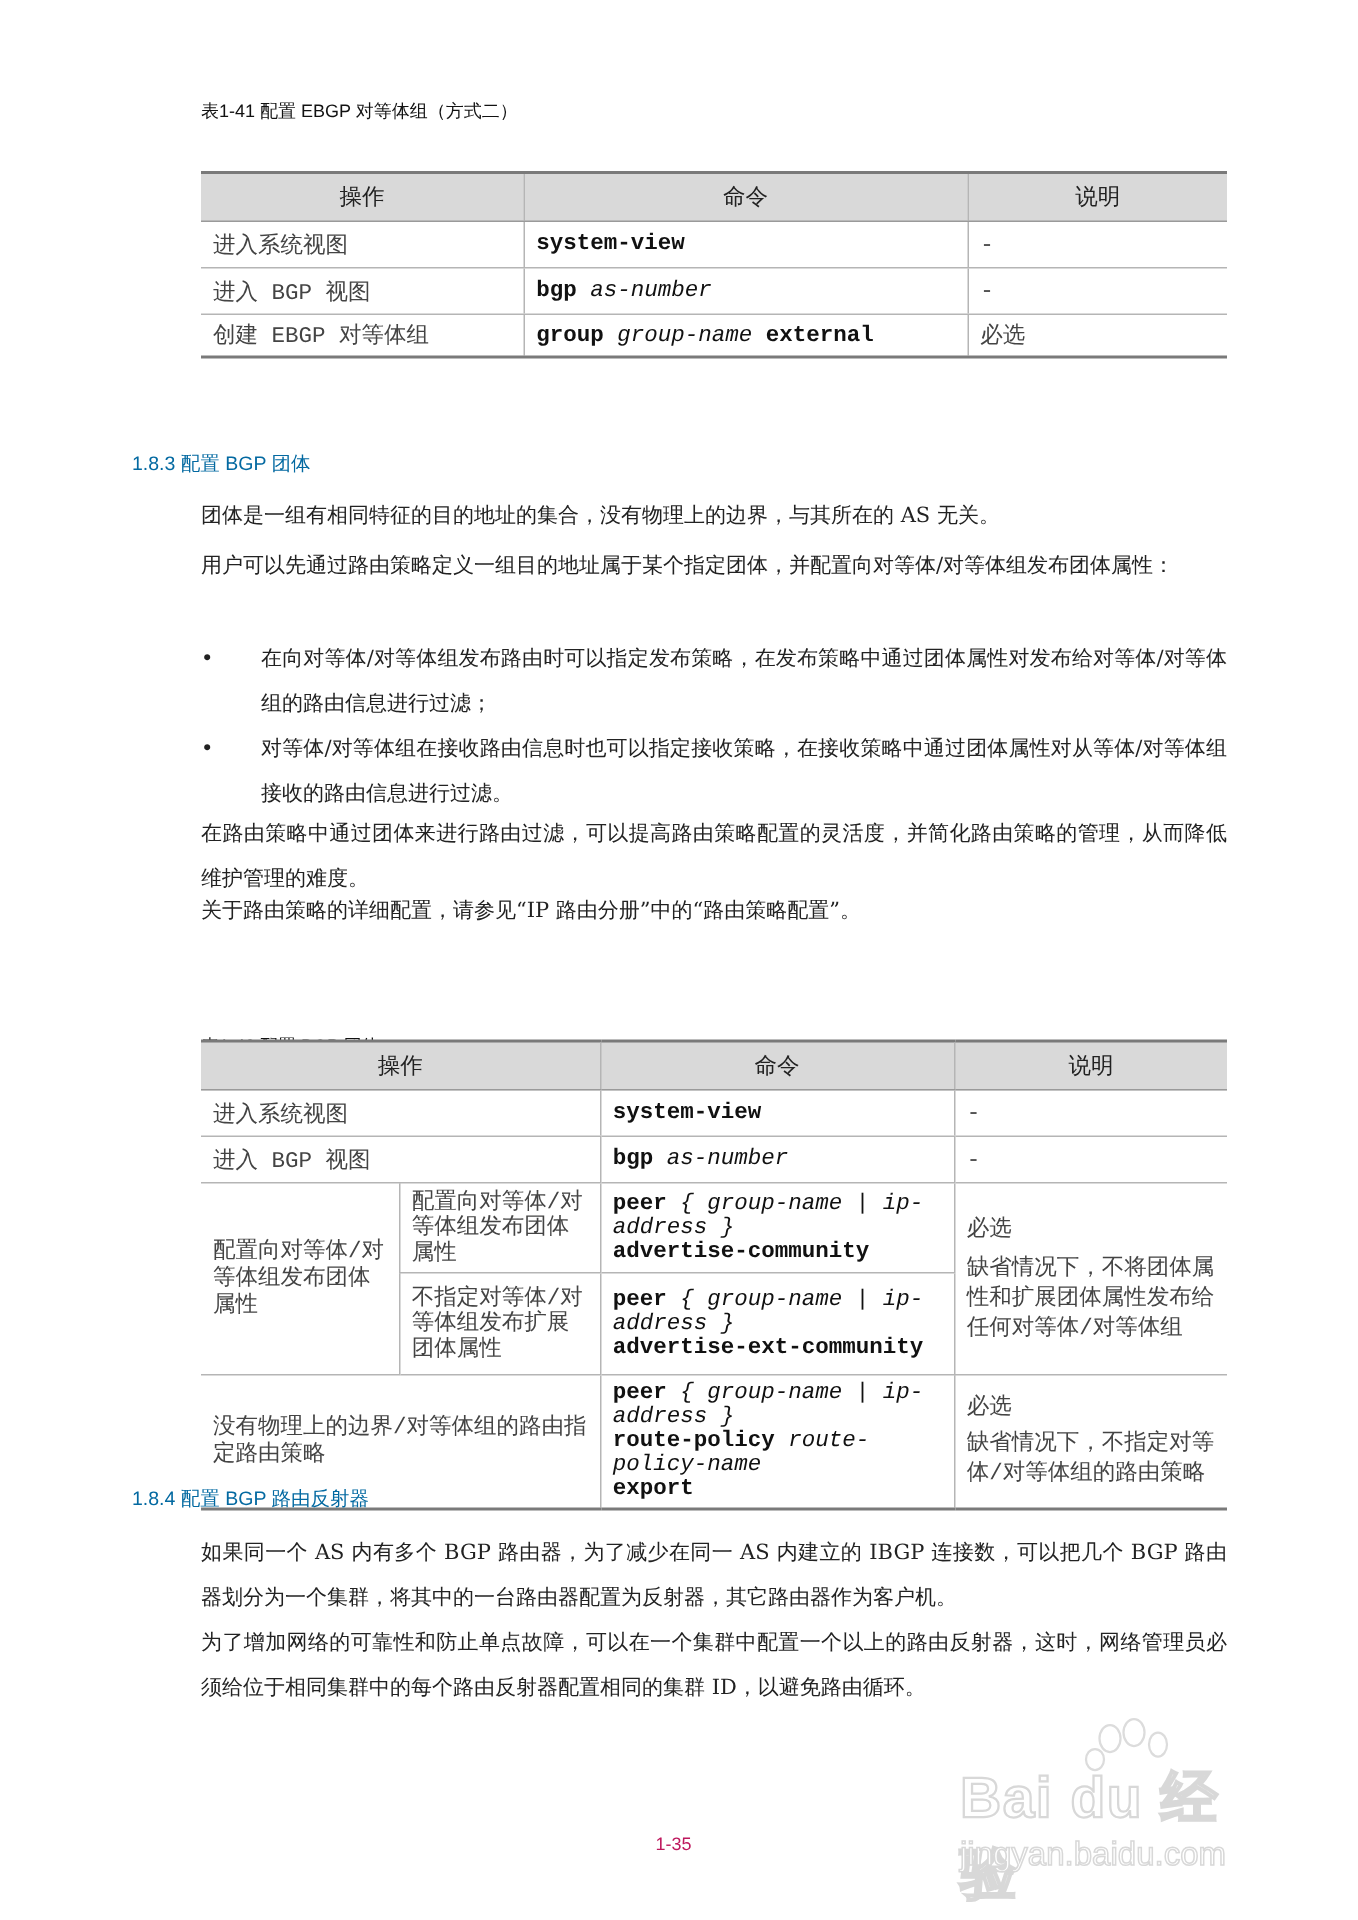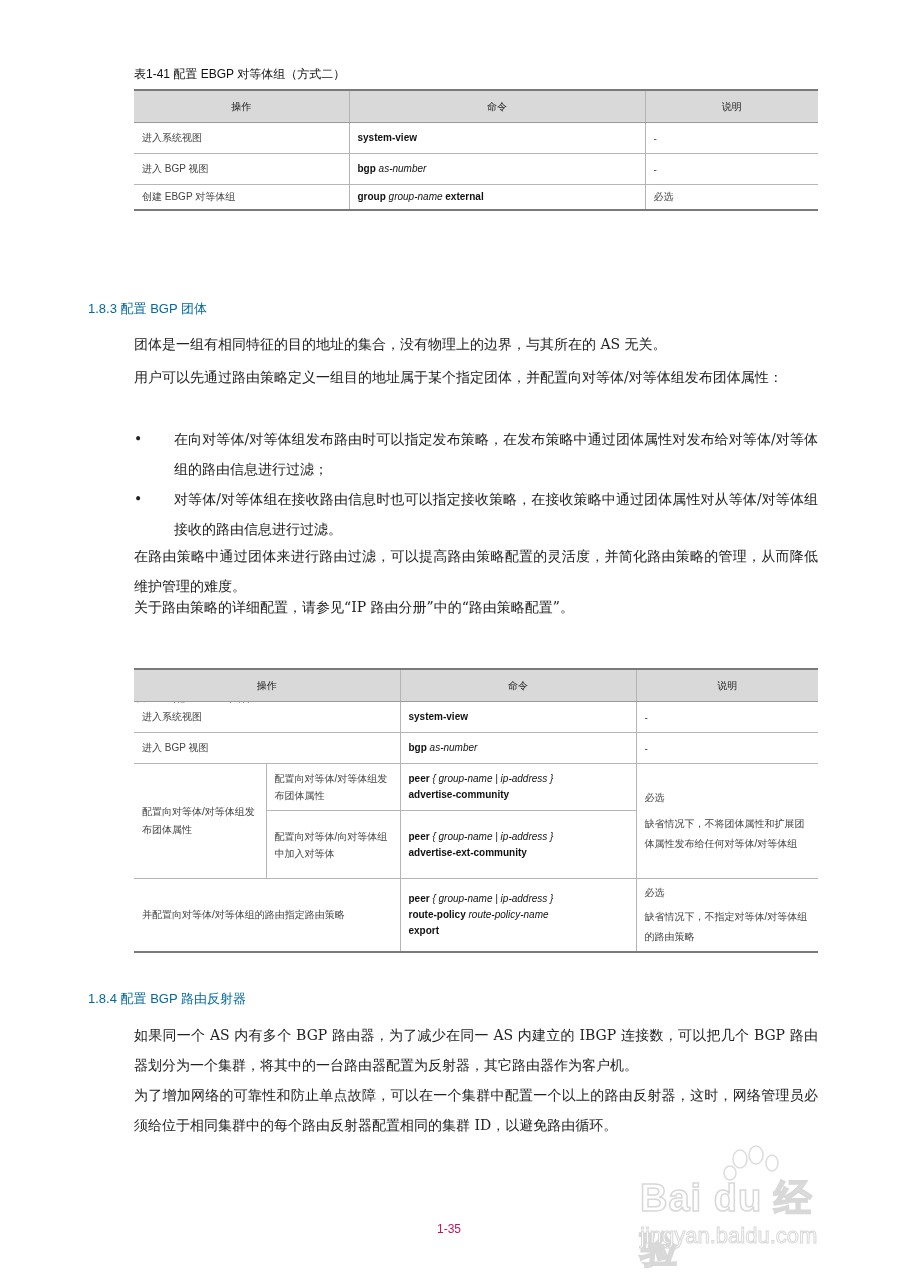--- a/index.html
+++ b/index.html
@@ -1,18 +1,18 @@
 <!DOCTYPE html>
 <html><head>
 <meta charset="utf-8">
 <style>
   html, body { margin: 0; padding: 0; background: #ffffff; }
   body { width: 905px; height: 1280px; position: relative; font-family: "DejaVu Sans", sans-serif; color: #222; overflow: hidden; }
   .caption { position: absolute; left: 134px; font-size: 12px; font-family: "Liberation Sans", "DejaVu Sans", sans-serif; color: #111; }
-  table.t { position: absolute; left: 134px; width: 684px; border-collapse: collapse; font-size: 10px; font-family: Liberation Sans, sans-serif; }
+  table.t { position: absolute; left: 134px; width: 684px; border-collapse: collapse; font-size: 15px; font-family: Liberation Mono, monospace; margin-top: 25px; }
   table.t th { background: #d9d9d9; font-weight: normal; height: 29px; border-top: 2px solid #7a7a7a; border-bottom: 1px solid #9a9a9a; color: #222; }
   table.t td { border-bottom: 1px solid #b5b5b5; padding: 4px 8px; color: #444; vertical-align: middle; }
   table.t th + th, table.t td + td, table.t td.l { border-left: 1px solid #b5b5b5; }
   table.t tr:last-child td { border-bottom: 2px solid #7a7a7a; }
   table.t td.cmd { color: #111; line-height: 16px; }
   b.k { font-weight: bold; text-align: right; }
   i.p { font-style: italic; }
   .h2 { position: absolute; left: 88px; font-size: 13px; color: #0369a1; font-family: "Liberation Sans", "DejaVu Sans", sans-serif; }
   .para { position: absolute; left: 134px; width: 684px; font-size: 14px; line-height: 30px; color: #222; font-family: "DejaVu Serif", serif; text-align: justify; }
   .bullet { position: absolute; left: 134px; width: 684px; font-size: 14px; line-height: 30px; color: #222; font-family: "DejaVu Serif", serif; }
@@ -101,28 +101,28 @@
     <td class="cmd">
       <div><b class="k">peer</b><i class="p"> { group-name | ip-address }</i></div>
       <div><b class="k">advertise-community</b></div>
     </td>
     <td rowspan="2" style="line-height:20px">
       <div style="margin-bottom:6px">必选</div>
       <div>缺省情况下，不将团体属性和扩展团体属性发布给任何对等体/对等体组</div>
     </td>
   </tr>
   <tr style="height:68px">
-    <td class="l" style="line-height:17px">配置向对等体/向对等体组中加入对等体</td>
+    <td class="l" style="line-height:17px">不指定对等体/对等体组发布扩展团体属性</td>
     <td class="cmd">
       <div><b class="k">peer</b><i class="p"> { group-name | ip-address }</i></div>
       <div><b class="k">advertise-ext-community</b></div>
     </td>
   </tr>
   <tr style="height:72px">
-    <td colspan="2" style="line-height:18px">并配置向对等体/对等体组的路由指定路由策略</td>
+    <td colspan="2" style="line-height:18px">没有物理上的边界/对等体组的路由指定路由策略</td>
     <td class="cmd">
       <div><b class="k">peer</b><i class="p"> { group-name | ip-address }</i></div>
       <div><b class="k">route-policy</b><i class="p"> route-policy-name</i></div>
       <div><b class="k">export</b></div>
     </td>
     <td style="line-height:20px">
       <div style="margin-bottom:4px">必选</div>
       <div>缺省情况下，不指定对等体/对等体组的路由策略</div>
     </td>
   </tr>

